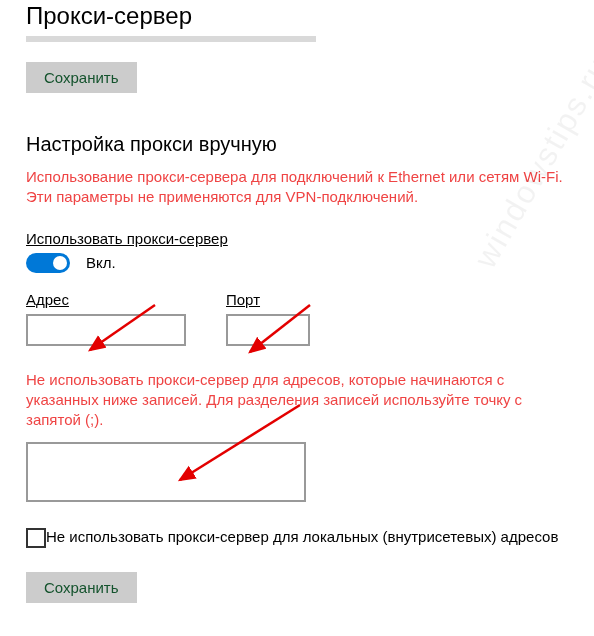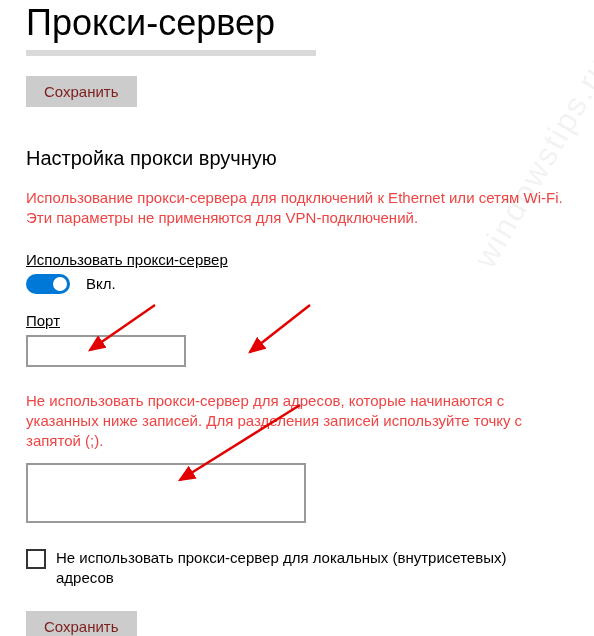--- a/index.html
+++ b/index.html
@@ -12,47 +12,47 @@
       font-size: 15px;
       color: #000;
       background: #fff;
       width: 594px;
       height: 636px;
       padding: 0 26px 20px 26px;
       position: relative;
       overflow: hidden;
     }
     .page-title {
-      font-size: 36px;
+      font-size: 24px;
       font-weight: 300;
       color: #000;
       margin-top: 2px;
       margin-bottom: 6px;
     }
     .title-underline {
       height: 6px;
       width: 290px;
       background: #d9d9d9;
       margin-bottom: 20px;
     }
     .btn {
       display: inline-block;
       background: #cccccc;
       border: none;
-      color: #7f1d1d;
+      color: #14532d;
       font-size: 15px;
       padding: 7px 18px;
       cursor: pointer;
       font-family: inherit;
     }
     .section-title {
       font-size: 20px;
       font-weight: 400;
       margin-top: 40px;
-      margin-bottom: 18px;
+      margin-bottom: 11px;
     }
     .desc {
       font-size: 15px;
       line-height: 1.35;
       margin-bottom: 22px;
       color: #ef4444;
     }
     .field-label {
       font-size: 15px;
       margin-bottom: 6px;
@@ -111,21 +111,20 @@
       height: 60px;
       padding: 4px 6px;
       font-family: inherit;
       font-size: 15px;
       resize: none;
       margin-bottom: 22px;
     }
     .checkbox-row {
       display: flex;
       align-items: flex-start;
-      gap: 10px;
       margin-bottom: 24px;
     }
     .checkbox {
       width: 20px;
       height: 20px;
       border: 2px solid #333;
       flex-shrink: 0;
       margin-top: 1px;
       cursor: pointer;
     }
@@ -167,22 +166,26 @@
 <span class="field-label">Использовать прокси-сервер</span>
 <div class="toggle-row">
   <div class="toggle">
     <div class="toggle-knob"></div>
   </div>
   <span class="toggle-label">Вкл.</span>
 </div>
 
 <div class="row">
   <div class="col">
+    <span class="field-label">Адрес</span>
+    <input type="text" class="inp inp-address" value="" style="">
+  </div>
+  <div class="col">
     <span class="field-label">Порт</span>
-    <input type="text" class="inp inp-address" value="" style="">
+    <input type="text" class="inp inp-port" value="" style="">
   </div>
 </div>
 
 <p class="desc" style="margin-bottom:12px;">Не использовать прокси-сервер для адресов, которые начинаются с указанных ниже записей. Для разделения записей используйте точку с запятой (;).</p>
 <textarea class="inp-exceptions" value="" style=""></textarea>
 
 <div class="checkbox-row">
   <div class="checkbox"></div>
   <span class="checkbox-label">Не использовать прокси-сервер для локальных (внутрисетевых) адресов</span>
 </div>

